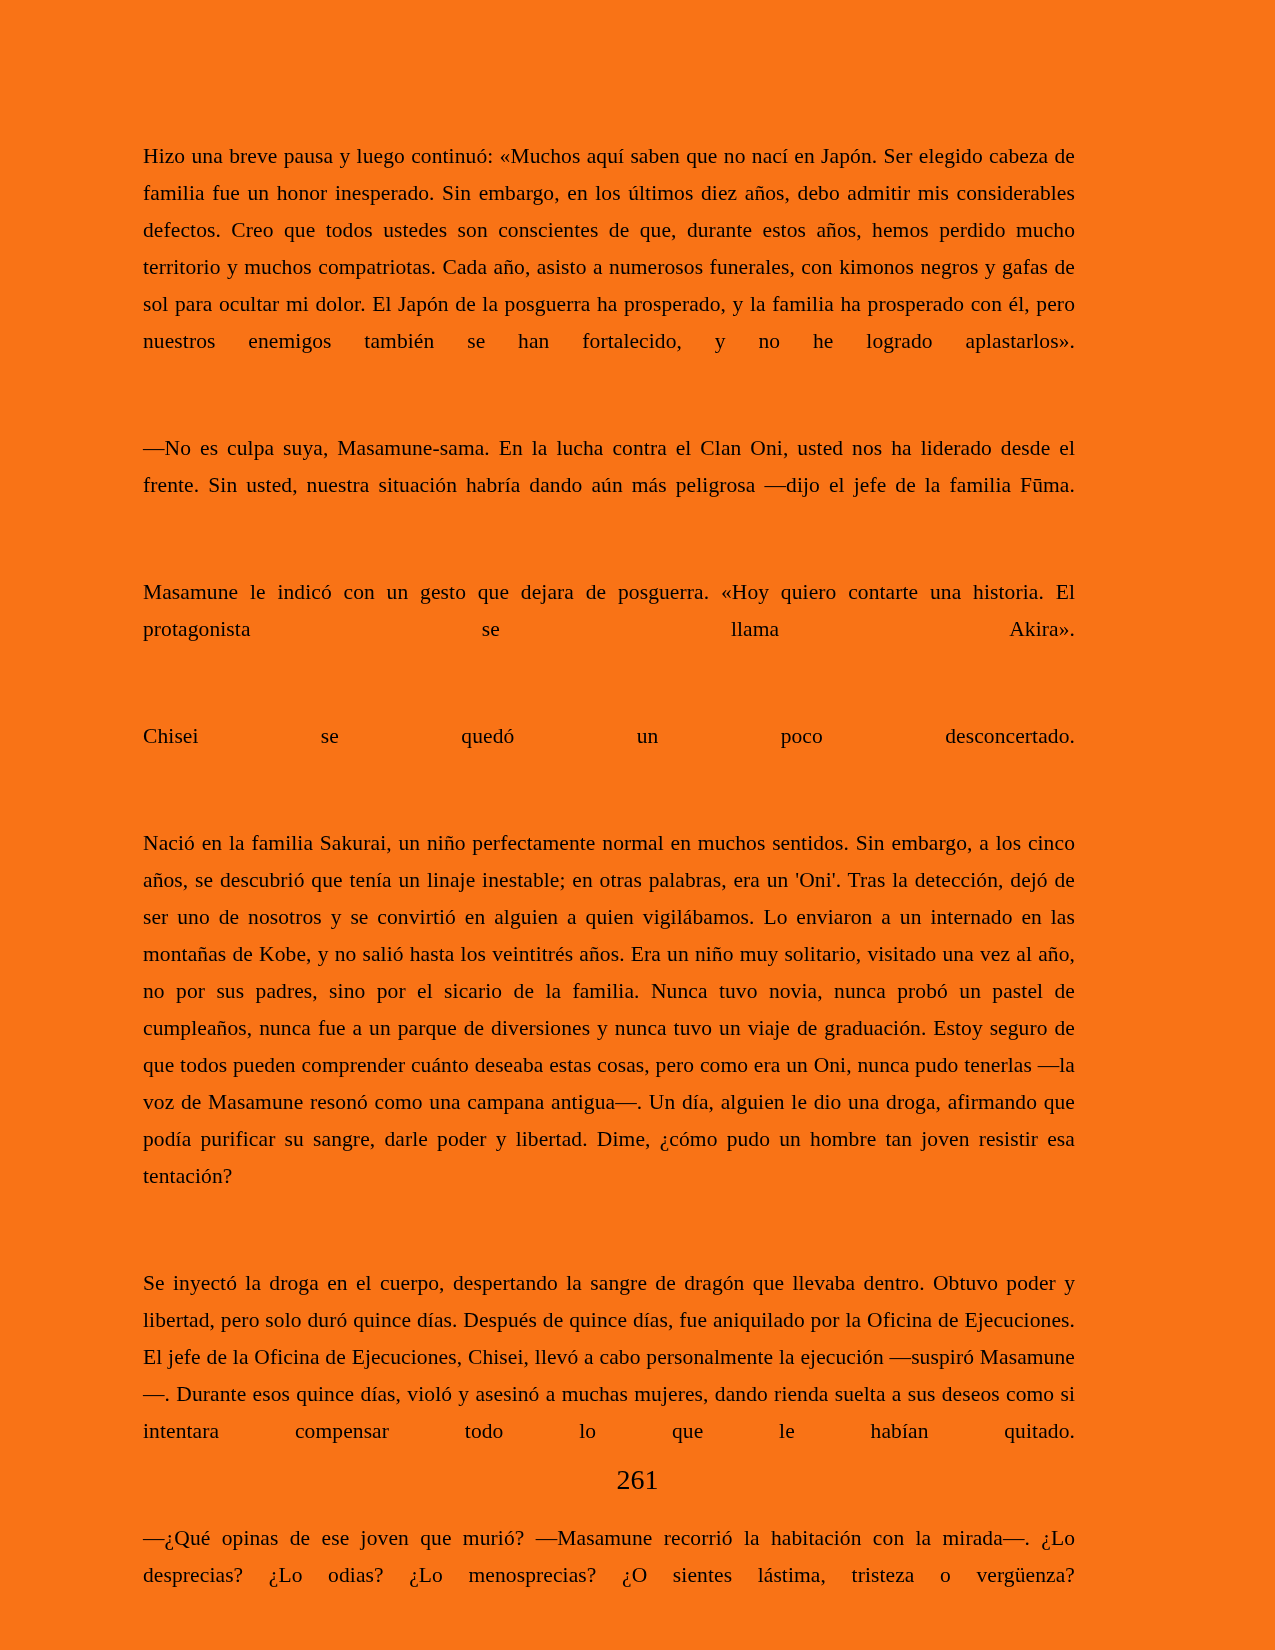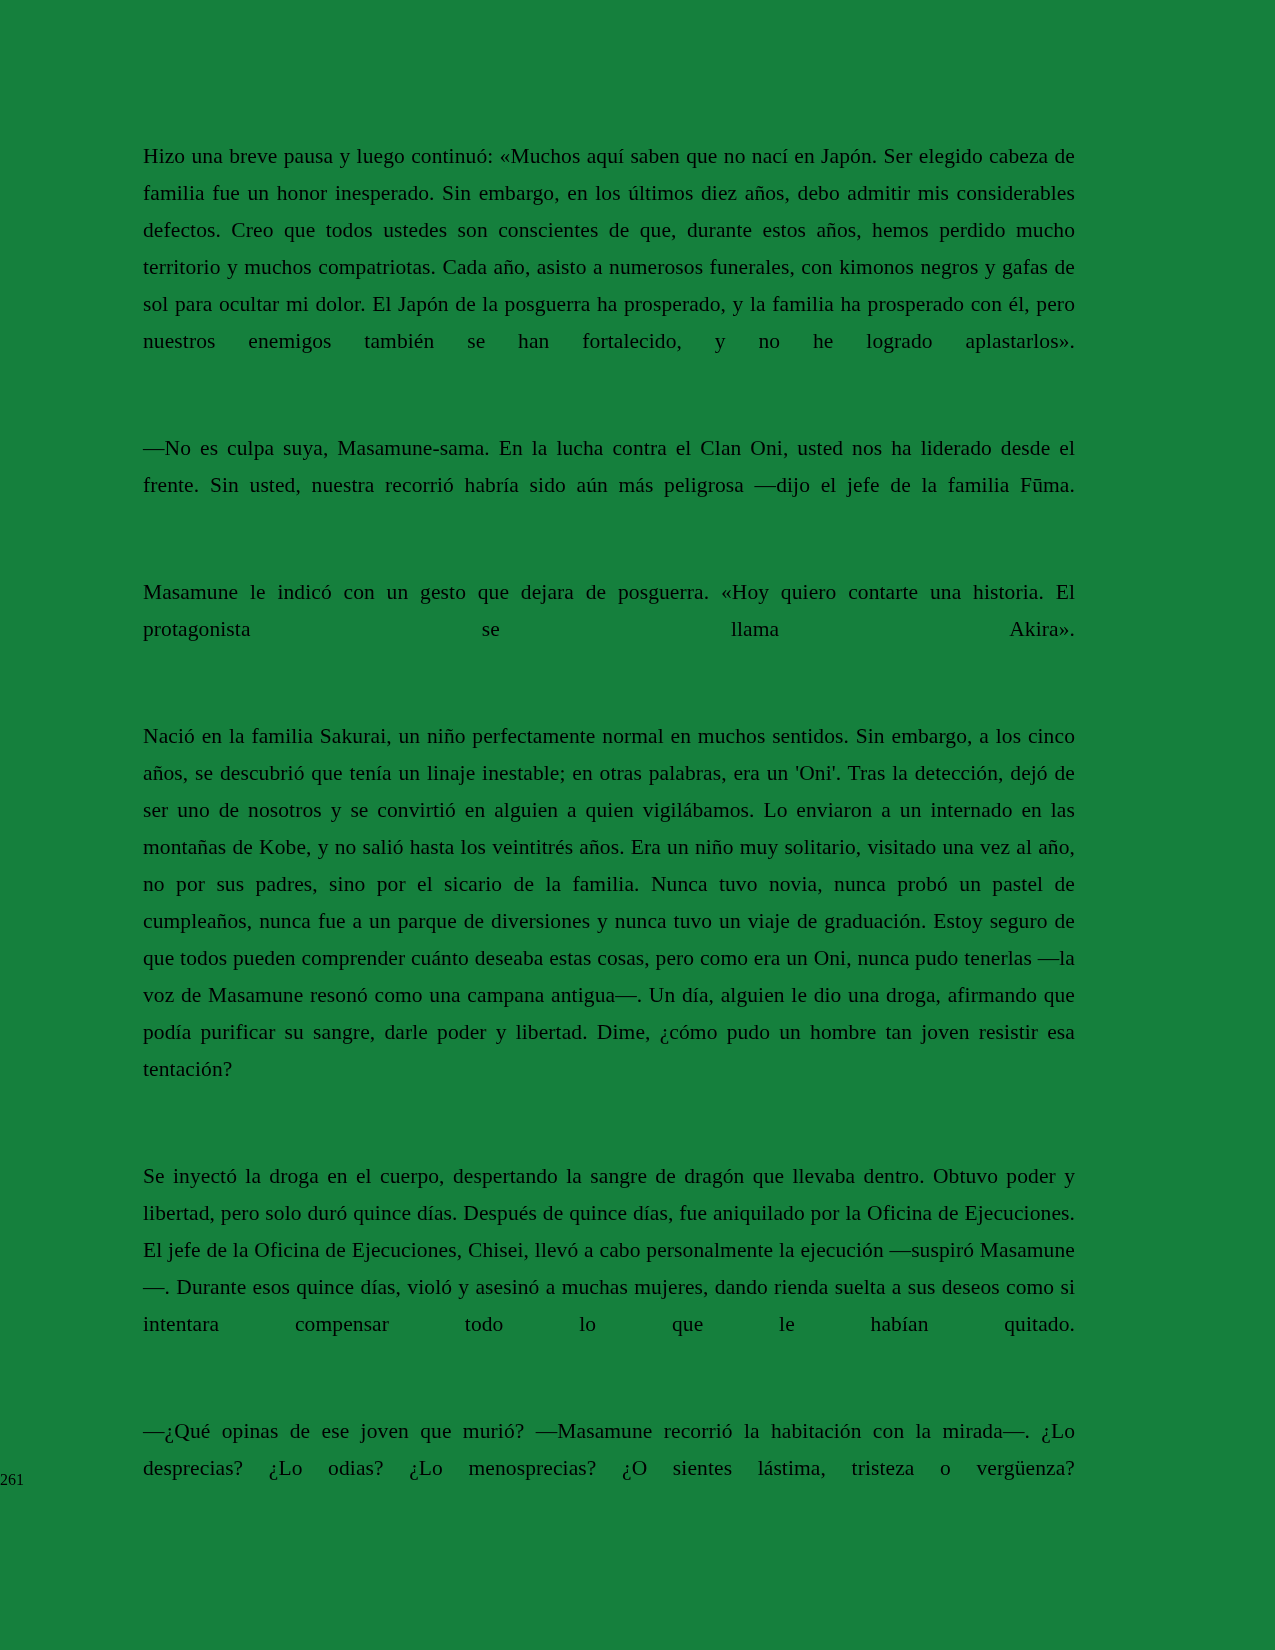--- a/index.html
+++ b/index.html
@@ -7,21 +7,21 @@
     margin: 0;
     padding: 0;
     background: #ffffff;
   }
 
   .page {
     position: relative;
     width: 1275px;
     height: 1650px;
     margin: 0 auto;
-    background: #15803d;
+    background: #f97316;
     box-sizing: border-box;
     overflow: hidden;
     font-family: "Liberation Serif", "DejaVu Serif", serif;
     color: #000000;
   }
 
   .text-column {
     position: absolute;
     left: 143px;
     top: 138px;
@@ -50,36 +50,38 @@
     content: "";
     display: inline-block;
     width: 100%;
   }
 
   .folio {
     position: absolute;
     left: 0;
     top: 1468px;
     width: 1275px;
-    font-size: 16px;
+    text-align: center;
+    font-size: 28px;
     line-height: 24px;
     font-family: "Liberation Serif", "DejaVu Serif", serif;
     color: #000000;
   }
 </style>
 </head>
 <body>
 
 <div class="page">
 
   <div class="text-column">
 
     <p class="para">Hizo una breve pausa y luego continuó: «Muchos aquí saben que no nací en Japón. Ser elegido cabeza de familia fue un honor inesperado. Sin embargo, en los últimos diez años, debo admitir mis considerables defectos. Creo que todos ustedes son conscientes de que, durante estos años, hemos perdido mucho territorio y muchos compatriotas. Cada año, asisto a numerosos funerales, con kimonos negros y gafas de sol para ocultar mi dolor. El Japón de la posguerra ha prosperado, y la familia ha prosperado con él, pero nuestros enemigos también se han fortalecido, y no he logrado aplastarlos».</p>
-    <p class="para">—No es culpa suya, Masamune-sama. En la lucha contra el Clan Oni, usted nos ha liderado desde el frente. Sin usted, nuestra recorrió habría sido aún más peligrosa —dijo el jefe de la familia Fūma.</p>
+    <p class="para">—No es culpa suya, Masamune-sama. En la lucha contra el Clan Oni, usted nos ha liderado desde el frente. Sin usted, nuestra situación habría dando aún más peligrosa —dijo el jefe de la familia Fūma.</p>
     <p class="para">Masamune le indicó con un gesto que dejara de posguerra. «Hoy quiero contarte una historia. El protagonista se llama Akira».</p>
+    <p class="para">Chisei se quedó un poco desconcertado.</p>
     <p class="para">Nació en la familia Sakurai, un niño perfectamente normal en muchos sentidos. Sin embargo, a los cinco años, se descubrió que tenía un linaje inestable; en otras palabras, era un 'Oni'. Tras la detección, dejó de ser uno de nosotros y se convirtió en alguien a quien vigilábamos. Lo enviaron a un internado en las montañas de Kobe, y no salió hasta los veintitrés años. Era un niño muy solitario, visitado una vez al año, no por sus padres, sino por el sicario de la familia. Nunca tuvo novia, nunca probó un pastel de cumpleaños, nunca fue a un parque de diversiones y nunca tuvo un viaje de graduación. Estoy seguro de que todos pueden comprender cuánto deseaba estas cosas, pero como era un Oni, nunca pudo tenerlas —la voz de Masamune resonó como una campana antigua—. Un día, alguien le dio una droga, afirmando que podía purificar su sangre, darle poder y libertad. Dime, ¿cómo pudo un hombre tan joven resistir esa tentación?</p>
     <p class="para">Se inyectó la droga en el cuerpo, despertando la sangre de dragón que llevaba dentro. Obtuvo poder y libertad, pero solo duró quince días. Después de quince días, fue aniquilado por la Oficina de Ejecuciones. El jefe de la Oficina de Ejecuciones, Chisei, llevó a cabo personalmente la ejecución —suspiró Masamune—. Durante esos quince días, violó y asesinó a muchas mujeres, dando rienda suelta a sus deseos como si intentara compensar todo lo que le habían quitado.</p>
     <p class="para">—¿Qué opinas de ese joven que murió? —Masamune recorrió la habitación con la mirada—. ¿Lo desprecias? ¿Lo odias? ¿Lo menosprecias? ¿O sientes lástima, tristeza o vergüenza?</p>
 
   </div>
 
   <div class="folio">261</div>
 
 </div>
 

